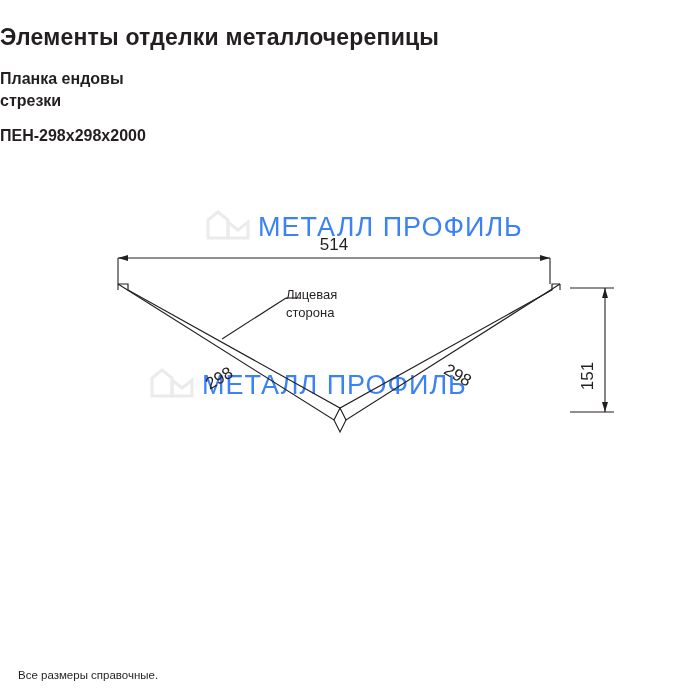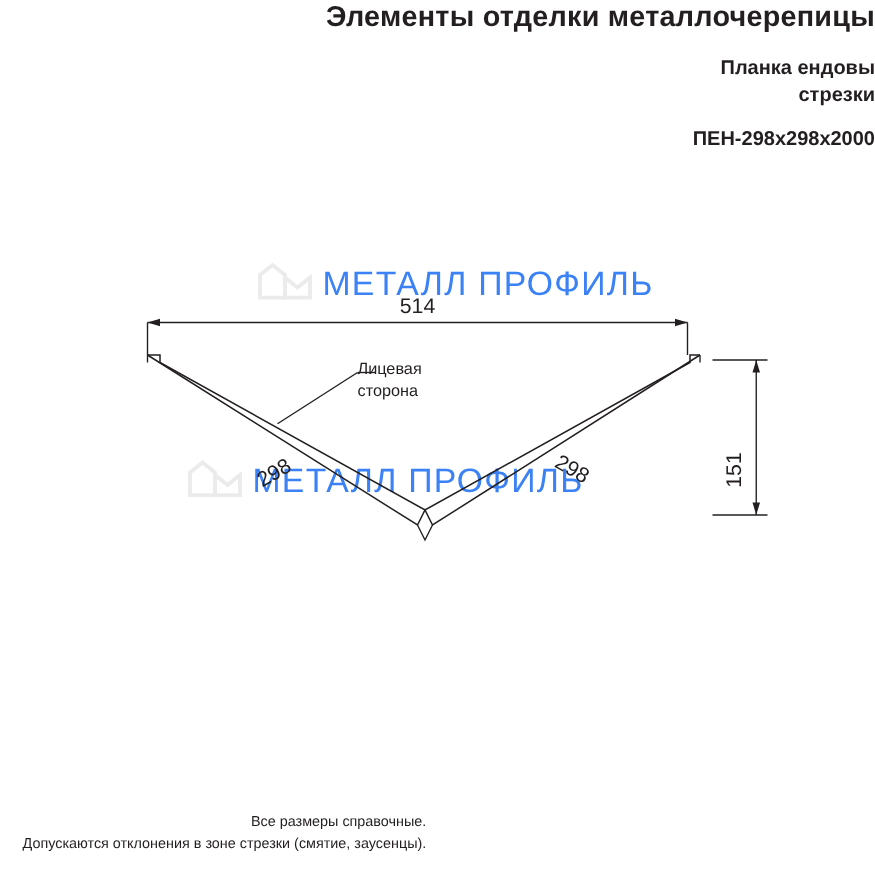--- a/index.html
+++ b/index.html
@@ -14,21 +14,22 @@
     color: #231f20;
     overflow: hidden;
     position: relative;
   }
   .page {
     position: relative;
     width: 700px;
     height: 700px;
   }
   .title-block {
-    text-align: right;
+    text-align: left;
+    padding-top: 24px;
   }
   .main-title {
     font-size: 23px;
     font-weight: bold;
     letter-spacing: 0.2px;
     line-height: 1.2;
   }
   .sub-title {
     font-size: 16px;
     font-weight: bold;
@@ -147,16 +148,15 @@
 
       <text x="455" y="200" text-anchor="middle" font-size="17" fill="#231f20" transform="rotate(30 455 200)">298</text>
 
       <text x="286" y="119" font-size="13" fill="#231f20">Лицевая</text>
       <text x="286" y="137" font-size="13" fill="#231f20">сторона</text>
     </svg>
   </div>
 
   <div class="footer">
     <div>Все размеры справочные.</div>
-    <div>Допускаются отклонения в зоне стрезки (смятие, заусенцы).</div>
   </div>
 
 </div>
 
 </body></html>

